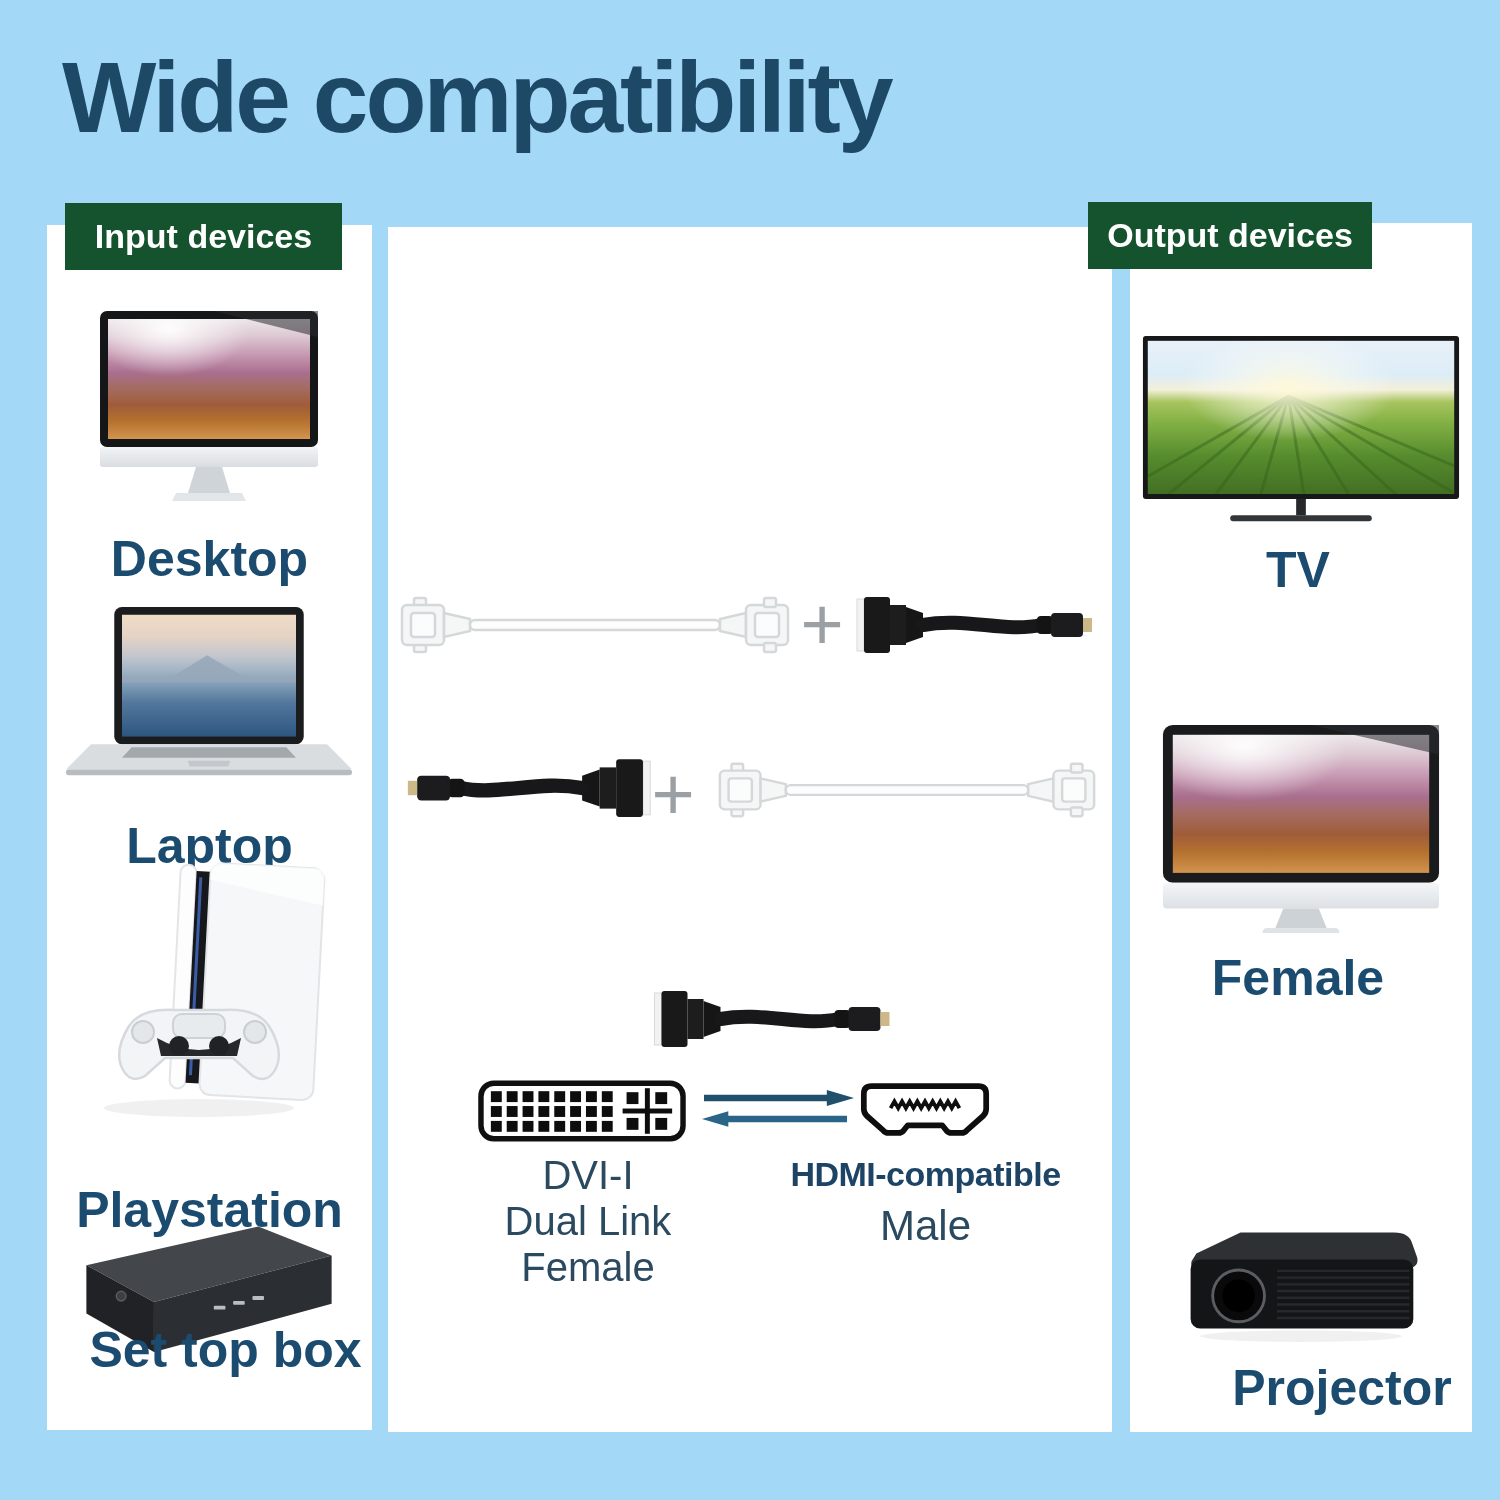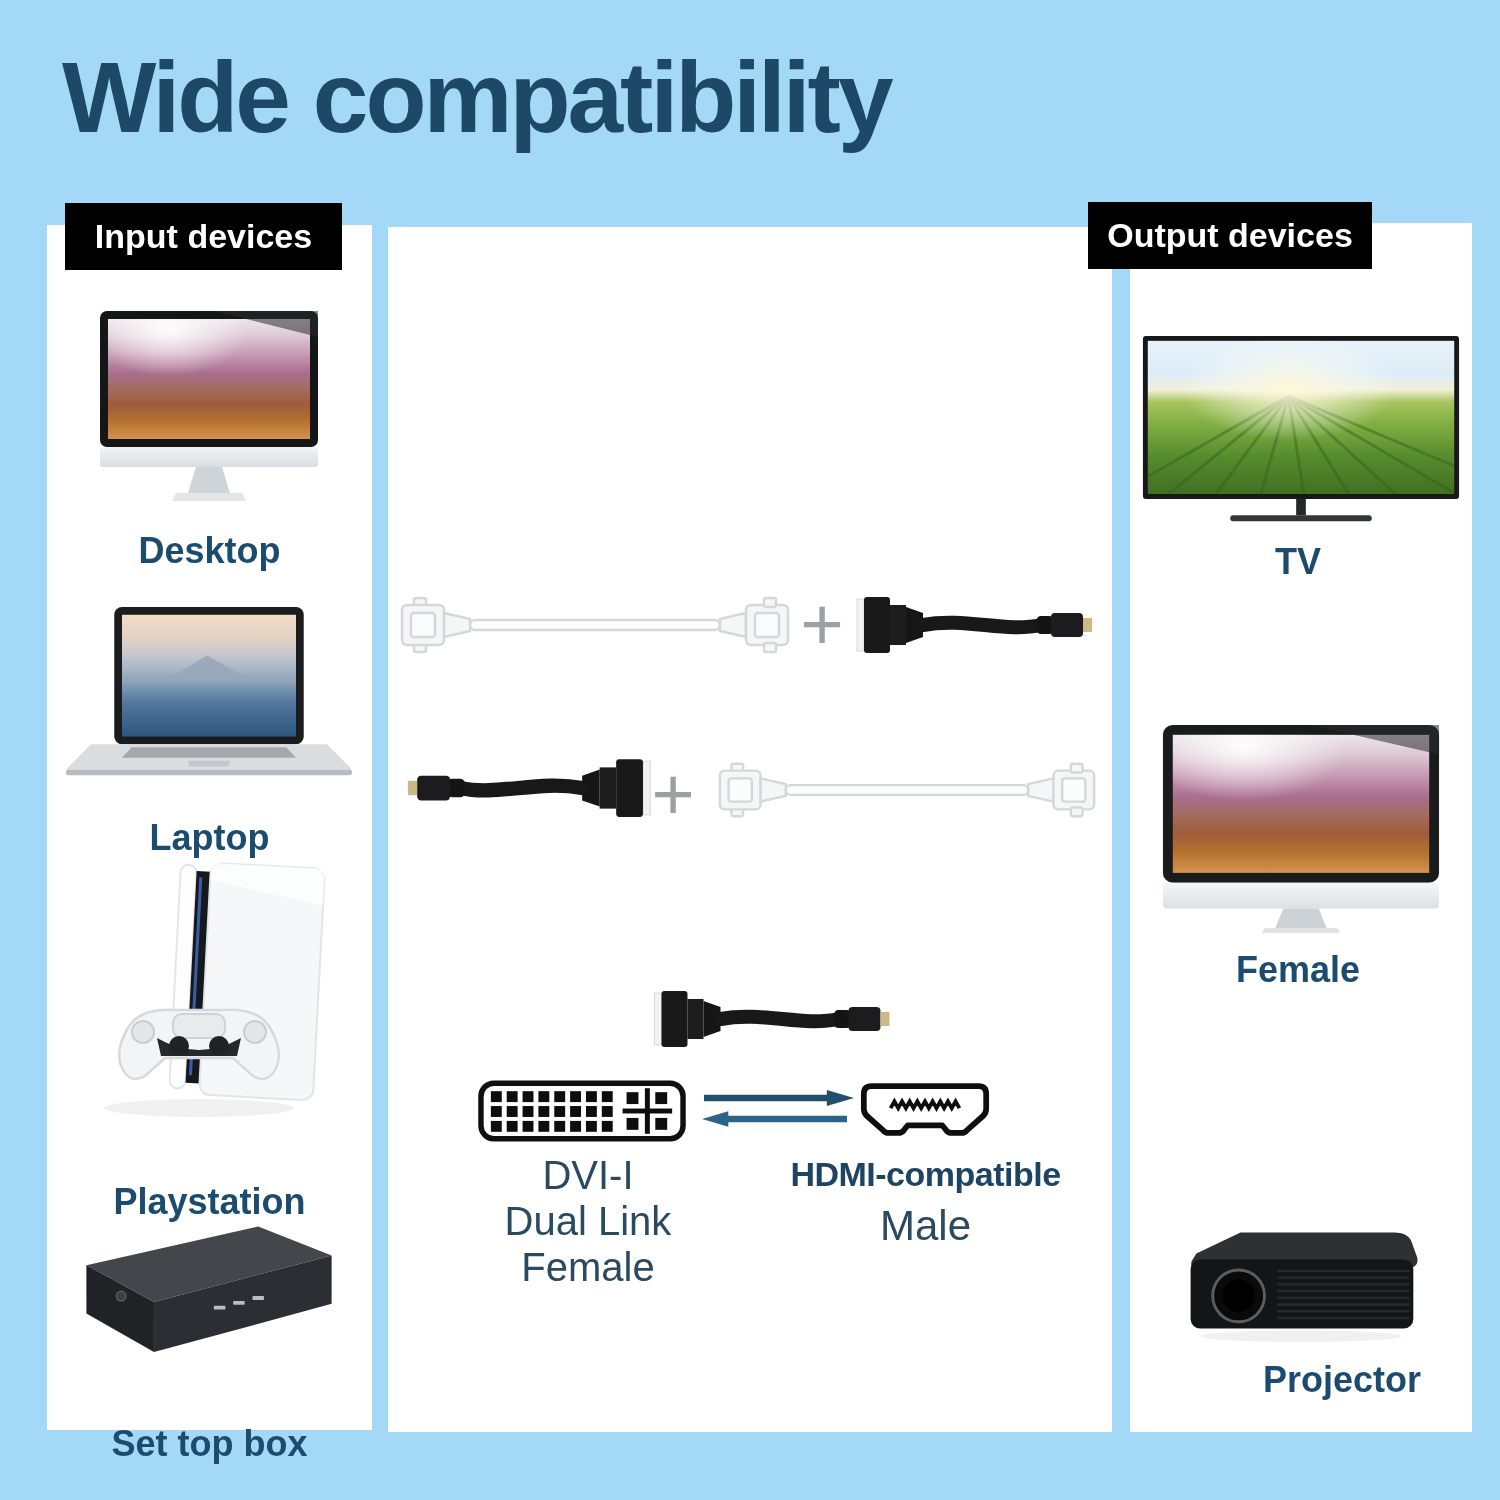--- a/index.html
+++ b/index.html
@@ -5,25 +5,25 @@
   html,body{margin:0;padding:0;}
   .canvas{position:relative;width:1500px;height:1500px;background:#a3d8f7;
     font-family:"Liberation Sans",sans-serif;overflow:hidden;}
   .abs{position:absolute;}
   .page-title{left:62px;top:40px;width:1100px;font-size:100px;font-weight:bold;
     letter-spacing:-3px;color:#1d4966;}
   .panel{background:#ffffff;}
   .panel-left{left:47px;top:225px;width:325px;height:1205px;}
   .panel-center{left:388px;top:227px;width:724px;height:1205px;}
   .panel-right{left:1130px;top:223px;width:342px;height:1209px;}
-  .hdr{background:#000000;color:#ffffff;font-weight:bold;font-size:34px;
+  .hdr{background:#14532d;color:#ffffff;font-weight:bold;font-size:34px;
     display:flex;align-items:center;justify-content:center;z-index:3;}
   .hdr-in{left:65px;top:203px;width:277px;height:67px;}
   .hdr-out{left:1088px;top:202px;width:284px;height:67px;}
-  .dev-label{left:0;width:100%;text-align:center;font-size:36px;font-weight:bold;color:#1b4c70;}
+  .dev-label{left:0;width:100%;text-align:center;font-size:50px;font-weight:bold;color:#1b4c70;}
   .icon-wrap svg{width:100%;height:100%;display:block;}
   .plus{color:#9aa0a4;font-size:74px;font-weight:400;text-align:center;line-height:72px;}
   .dvi-label{font-size:40px;line-height:46px;color:#2b4a60;text-align:center;}
   .hdmi-label-title{font-size:34px;font-weight:bold;color:#1d4365;text-align:center;letter-spacing:-0.5px;}
   .hdmi-label-sub{font-size:42px;color:#2b4a60;text-align:center;margin-top:8px;}
 </style>
 </head>
 <body>
 
 <div class="canvas">
@@ -123,21 +123,21 @@
       <svg viewBox="0 0 290 165">
         <polygon points="18,62 196,22 272,52 88,100" fill="#43474b"></polygon>
         <polygon points="18,62 88,100 88,152 18,112" fill="#202225"></polygon>
         <polygon points="88,100 272,52 272,102 88,152" fill="#2b2e32"></polygon>
         <circle cx="54" cy="94" r="5" fill="#3c4045" stroke="#585d63" stroke-width="1.5"></circle>
         <rect x="150" y="104" width="12" height="4" rx="1" fill="#b9bec3"></rect>
         <rect x="170" y="99" width="12" height="4" rx="1" fill="#b9bec3"></rect>
         <rect x="190" y="94" width="12" height="4" rx="1" fill="#b9bec3"></rect>
       </svg>
     </div>
-    <div class="abs dev-label" style="top:1198px;">Set top box</div>
+    <div class="abs dev-label" style="top:1096px;margin-left:16px;">Set top box</div>
   </div>
 
   <div class="abs" style="left:388px;top:227px;width:724px;height:1205px;">
 
     <div class="abs icon-wrap" style="left:12px;top:365px;width:390px;height:66px;">
       <svg viewBox="0 0 390 66">
         <g fill="#f5f6f6" stroke="#d5d8da" stroke-width="2.5">
           <rect x="14" y="6" width="12" height="9" rx="2"></rect>
             <rect x="14" y="51" width="12" height="9" rx="2"></rect>
           <rect x="2" y="13" width="42" height="40" rx="5"></rect>

